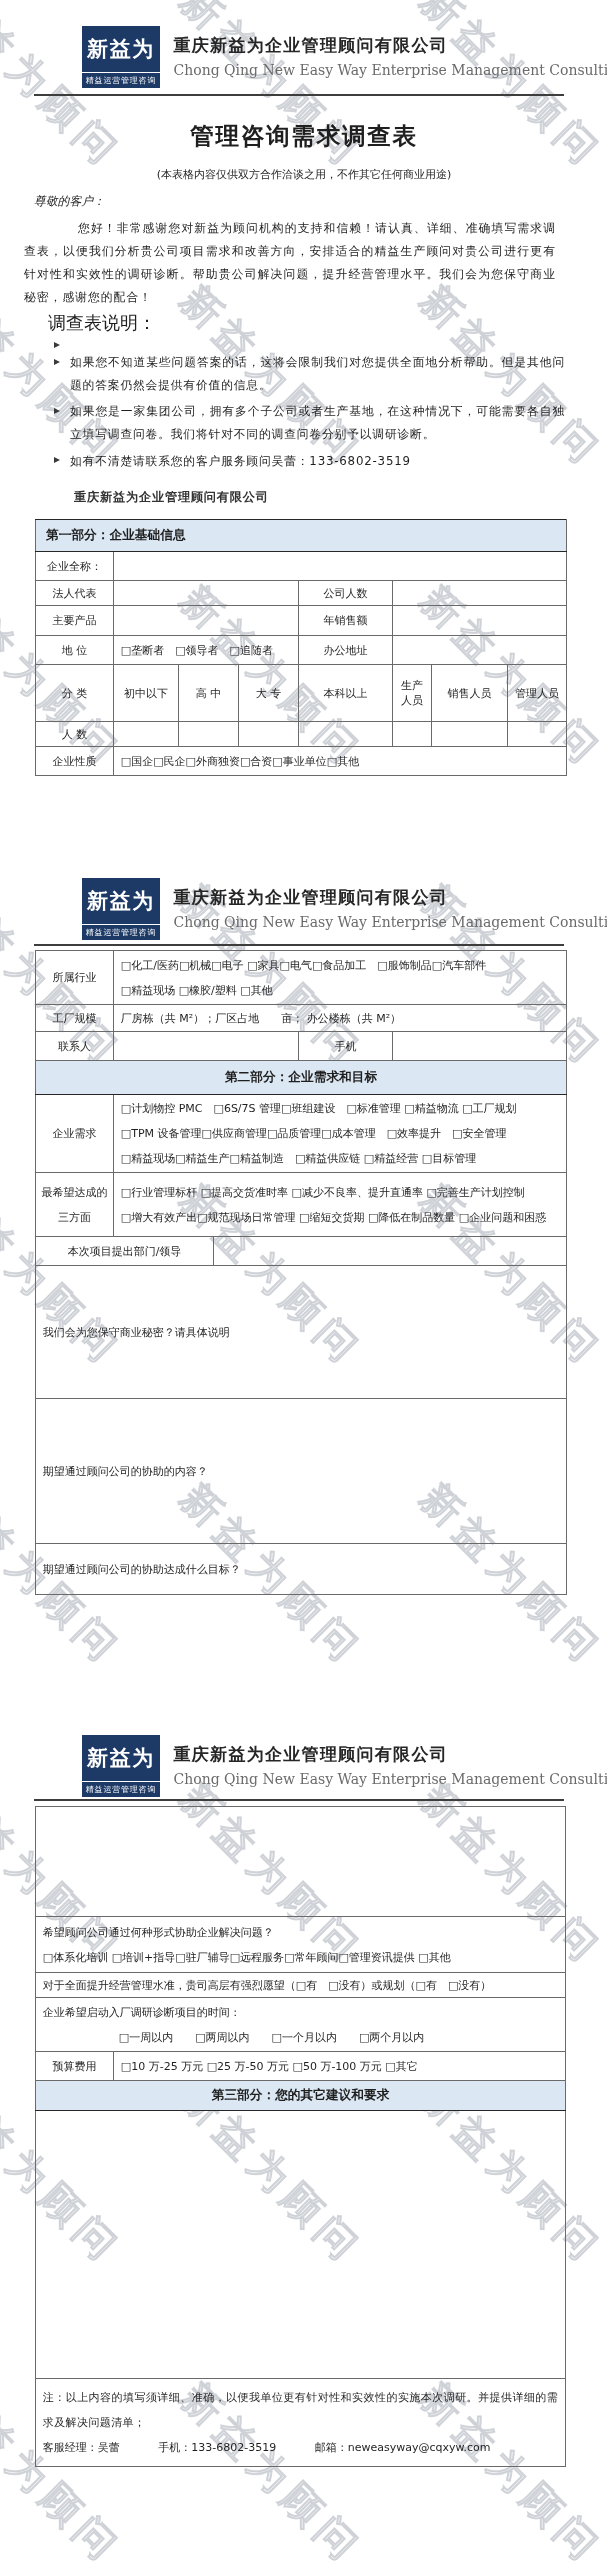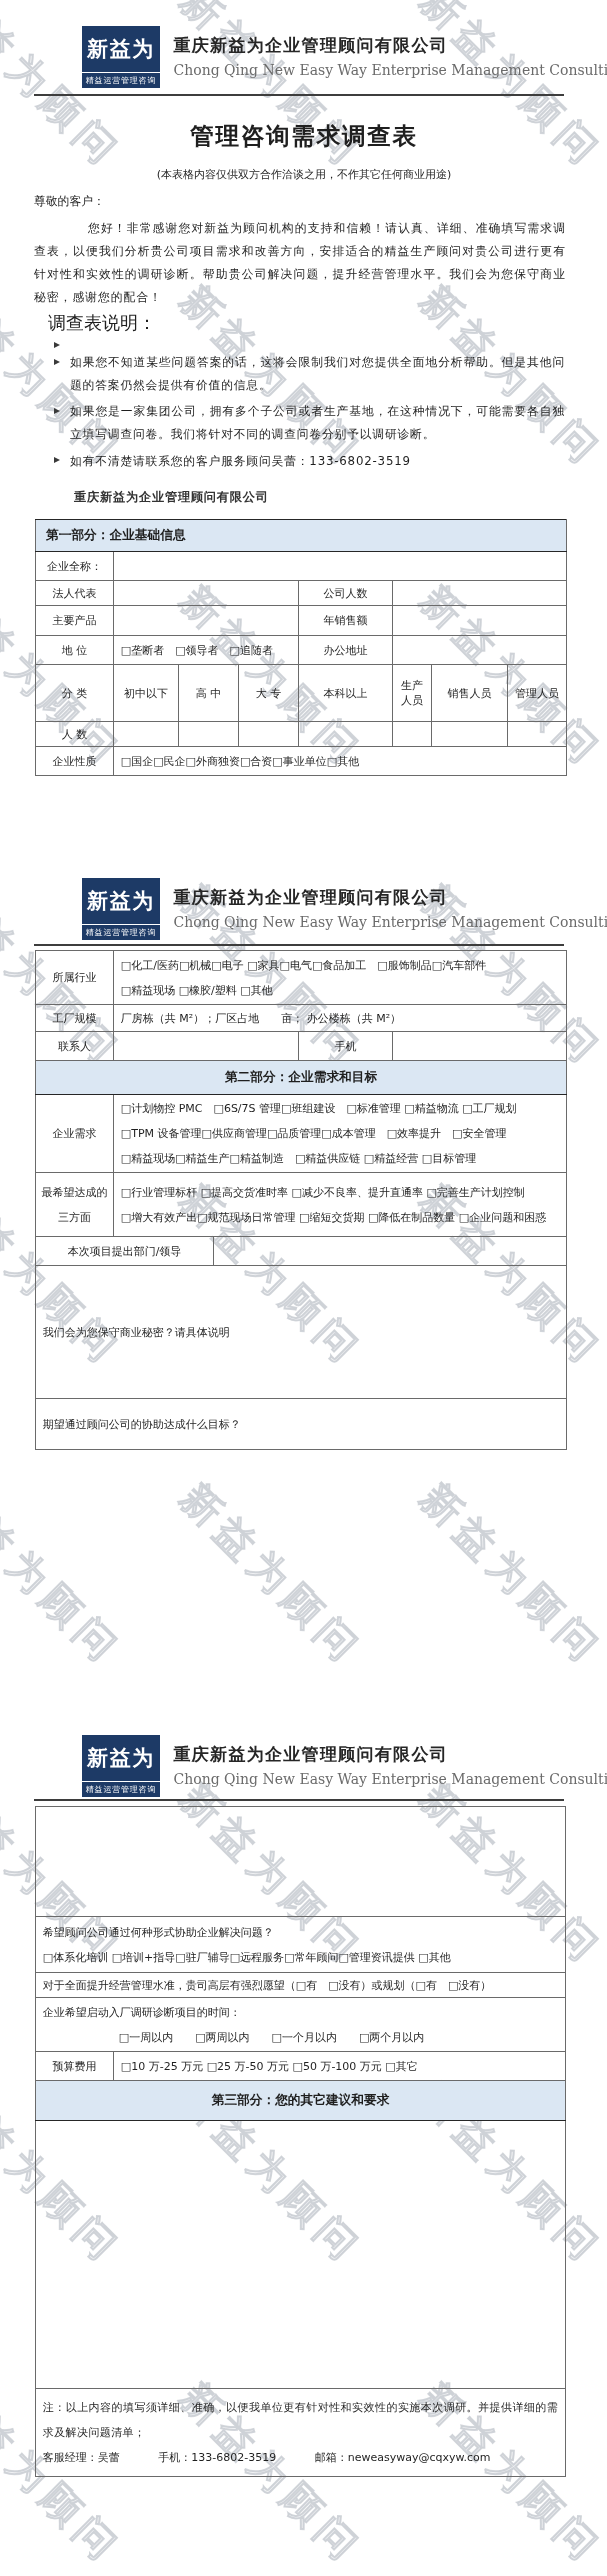--- a/index.html
+++ b/index.html
@@ -33,22 +33,22 @@
   }
   .company-names { margin-left:13.5px; padding-top:8.4px; }
   .company-cn { font-size:17px; font-weight:bold; color:#262626; letter-spacing:1.3px; white-space:nowrap; }
   .company-en { margin-top:4.2px; font-size:14px; color:#6b6b6b; font-family:"DejaVu Serif", serif; white-space:nowrap; }
   .header-rule { position:absolute; left:34px; width:530px; height:1.7px; background:var(--rule,#3d3d3d); z-index:2; }
 
   
   .doc-title { position:absolute; left:0; width:608px; text-align:center; z-index:2;
     font-size:23.6px; font-weight:bold; letter-spacing:1.7px; }
   .doc-subtitle { position:absolute; left:0; width:608px; text-align:center; z-index:2; font-size:11px; }
-  .greeting { position:absolute; left:34px; z-index:2; font-size:11.8px; }
-  .intro-para { position:absolute; left:34px; width:532px; z-index:2; font-size:11.8px;
+  .greeting { position:absolute; left:34px; z-index:2; font-size:11.8px;font-style:italic; }
+  .intro-para { position:absolute; left:24px; width:532px; z-index:2; font-size:11.8px;
     line-height:23px; text-align:justify; letter-spacing:1px; text-indent:54px; }
   .notes-title { position:absolute; left:48px; z-index:2; font-size:18px; }
   .notes-list { position:absolute; left:54px; width:511px; z-index:2; }
   .note-item { display:flex; margin-bottom:3.4px; font-size:11.8px; line-height:23px; letter-spacing:0.8px; text-align:justify; }
   .arrow-icon { flex:none; width:0; height:0; margin:7.6px 10px 0 0;
     border-left:6.8px solid #3a3a3a; border-top:3.8px solid transparent; border-bottom:3.8px solid transparent; }
   .signature { position:absolute; left:74px; z-index:2; font-size:12.2px; font-weight:bold; color:#333; letter-spacing:0.8px; }
 
   
   table.survey { position:absolute; left:35px; width:530px; z-index:2;
@@ -263,20 +263,25 @@
     </tr>
     <tr style="height:29px">
       <td colspan="2" class="lbl">本次项目提出部门/领导</td>
       <td colspan="3"></td>
     </tr>
     <tr style="height:133px">
       <td colspan="5" class="qa">
         <div>我们会为您保守商业秘密？请具体说明</div>
       </td>
     </tr>
+    <tr style="height:145px">
+      <td colspan="5" class="qa">
+        <div>期望通过顾问公司的协助的内容？</div>
+      </td>
+    </tr>
     <tr style="height:51px">
       <td colspan="5" class="qa">
         <div>期望通过顾问公司的协助达成什么目标？</div>
       </td>
     </tr>
   </tbody>
     </table>
 
   <div class="doc-header" style="top:1735px">
     <div class="logo">
@@ -311,21 +316,21 @@
     <tr style="height:54px">
       <td colspan="2">
         <div class="optline">企业希望启动入厂调研诊断项目的时间：</div>
         <div class="optline" style="padding-left:76px">□一周以内　　□两周以内　　□一个月以内　　□两个月以内</div>
       </td>
     </tr>
     <tr style="height:29px">
       <td class="lbl">预算费用</td>
       <td>□10 万-25 万元 □25 万-50 万元 □50 万-100 万元 □其它</td>
     </tr>
-    <tr class="sec-hdr" style="height:40px">
+    <tr class="sec-hdr" style="height:30px">
       <td colspan="2" class="center">第三部分：您的其它建议和要求</td>
     </tr>
     <tr style="height:268px">
       <td colspan="2" class="qa"></td>
     </tr>
     <tr style="height:88px">
       <td colspan="2" class="qa">
         <div style="line-height:25px; text-align:justify; letter-spacing:0.4px">注：以上内容的填写须详细、准确，以便我单位更有针对性和实效性的实施本次调研。并提供详细的需求及解决问题清单；</div>
         <div class="contact-line" style="line-height:25px">
           <span>客服经理：吴蕾</span>

